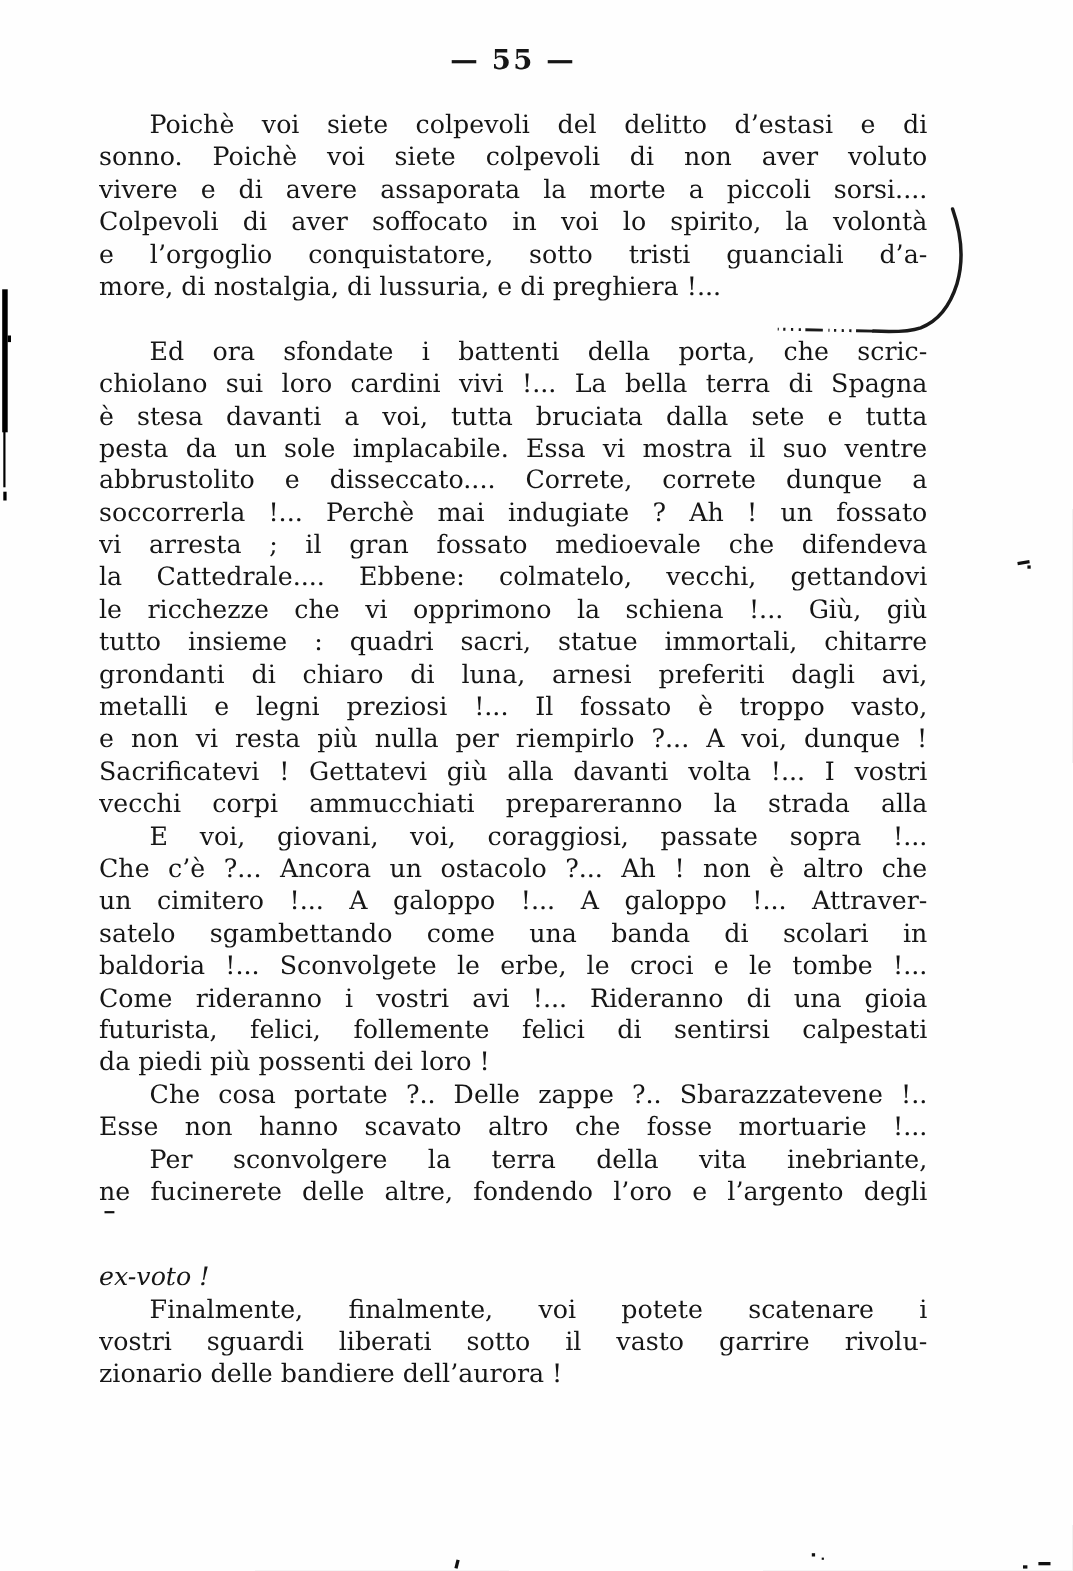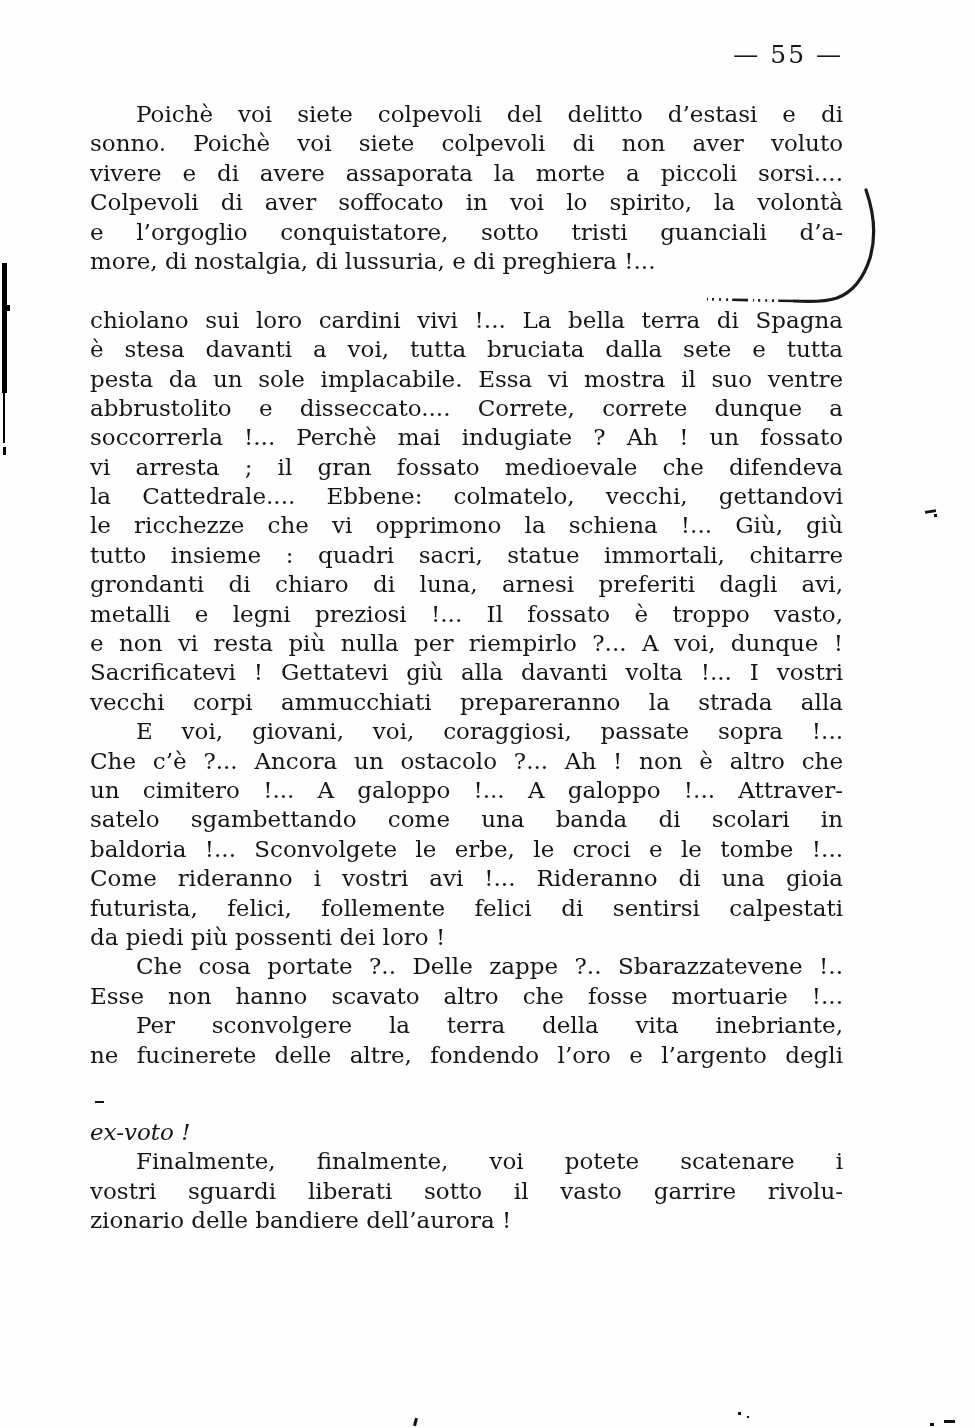--- a/index.html
+++ b/index.html
@@ -7,23 +7,23 @@
     position:relative;
     width:975px;height:1428px;
     background:#fefefe;
     font-family:"DejaVu Serif","Liberation Serif",serif;
     color:#161616;
     overflow:hidden;
     margin:0 auto;
   }
   .pageno{
     position:absolute;top:40px;left:90px;width:753px;
-    text-align:right;
+    text-align:center;
     font-size:25px;letter-spacing:2px;
-    font-weight:normal;
+    font-weight:bold;
   }
   .text-block{
     position:absolute;left:90px;top:100px;width:753px;
   }
   .para{margin:0;padding:0;}
   .para.gap-before{margin-top:29.4px;}
   .line{
     font-size:23px;
     line-height:29.4px;
     height:29.4px;
@@ -49,20 +49,21 @@
   <div class="text-block">
       <div class="para">
         <div class="line indent">Poichè voi siete colpevoli del delitto d’estasi e di</div>
         <div class="line">sonno. Poichè voi siete colpevoli di non aver voluto</div>
         <div class="line">vivere e di avere assaporata la morte a piccoli sorsi....</div>
         <div class="line">Colpevoli di aver soffocato in voi lo spirito, la volontà</div>
         <div class="line">e l’orgoglio conquistatore, sotto tristi guanciali d’a-</div>
         <div class="line left">more, di nostalgia, di lussuria, e di preghiera !...</div>
       </div>
       <div class="para gap-before">
+        <div class="line indent">Ed ora sfondate i battenti della porta,  che scric-</div>
         <div class="line">chiolano sui loro cardini vivi !... La bella terra di Spagna</div>
         <div class="line">è stesa davanti a voi, tutta bruciata dalla sete e tutta</div>
         <div class="line">pesta da un sole implacabile. Essa vi mostra il suo ventre</div>
         <div class="line">abbrustolito e disseccato.... Correte, correte dunque a</div>
         <div class="line">soccorrerla !... Perchè mai indugiate ? Ah ! un fossato</div>
         <div class="line">vi arresta ; il gran fossato medioevale che difendeva</div>
         <div class="line">la Cattedrale.... Ebbene: colmatelo, vecchi, gettandovi</div>
         <div class="line">le ricchezze che vi opprimono la schiena !... Giù, giù</div>
         <div class="line">tutto insieme : quadri sacri, statue immortali, chitarre</div>
         <div class="line">grondanti di chiaro di luna, arnesi preferiti dagli avi,</div>

